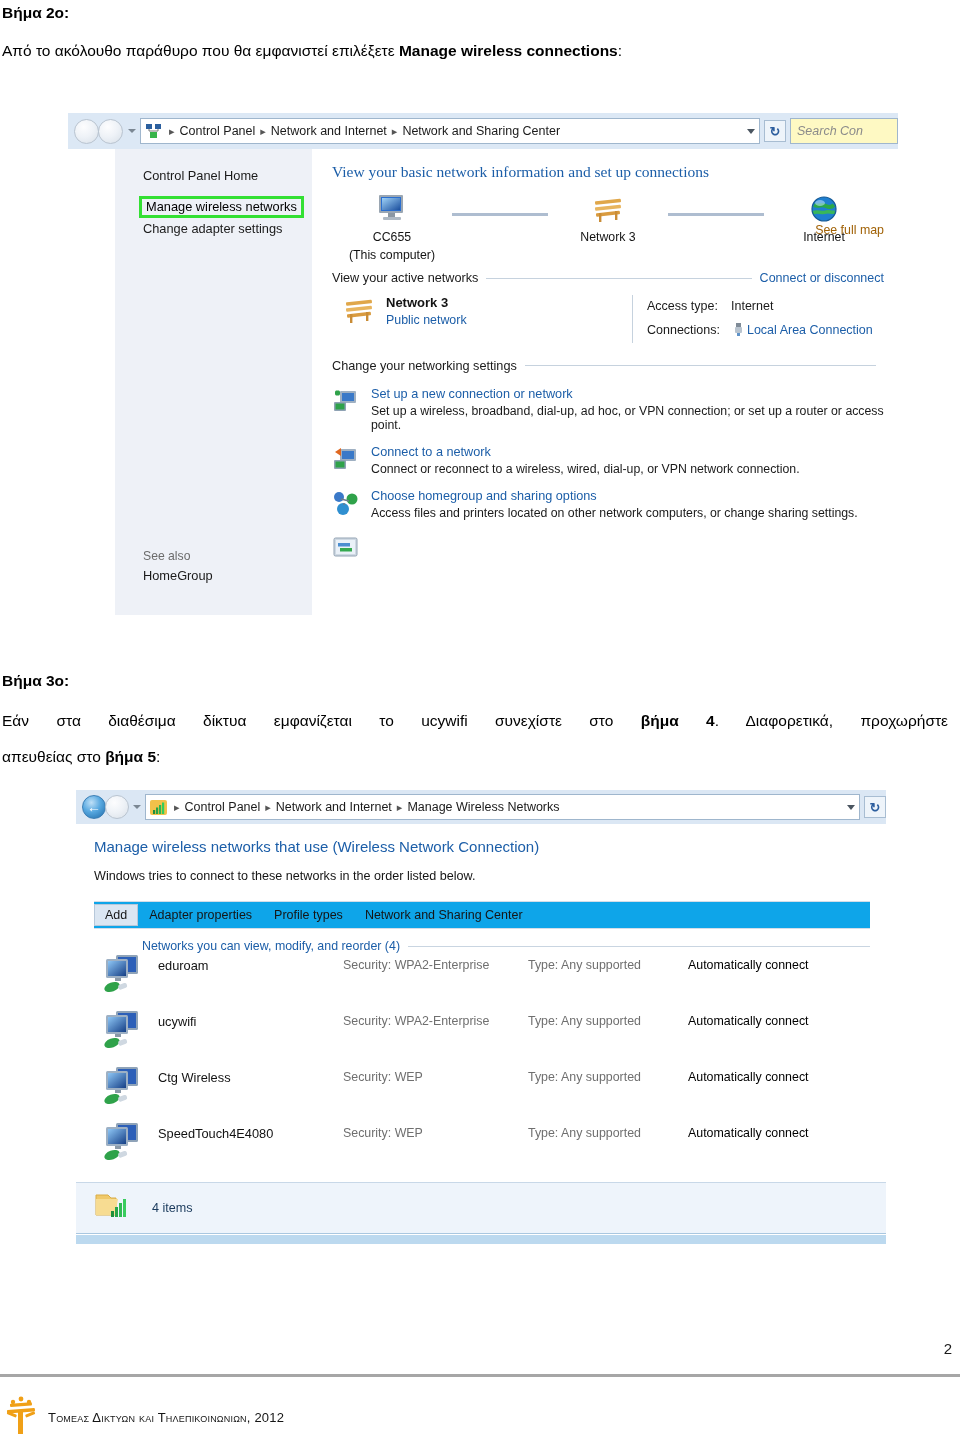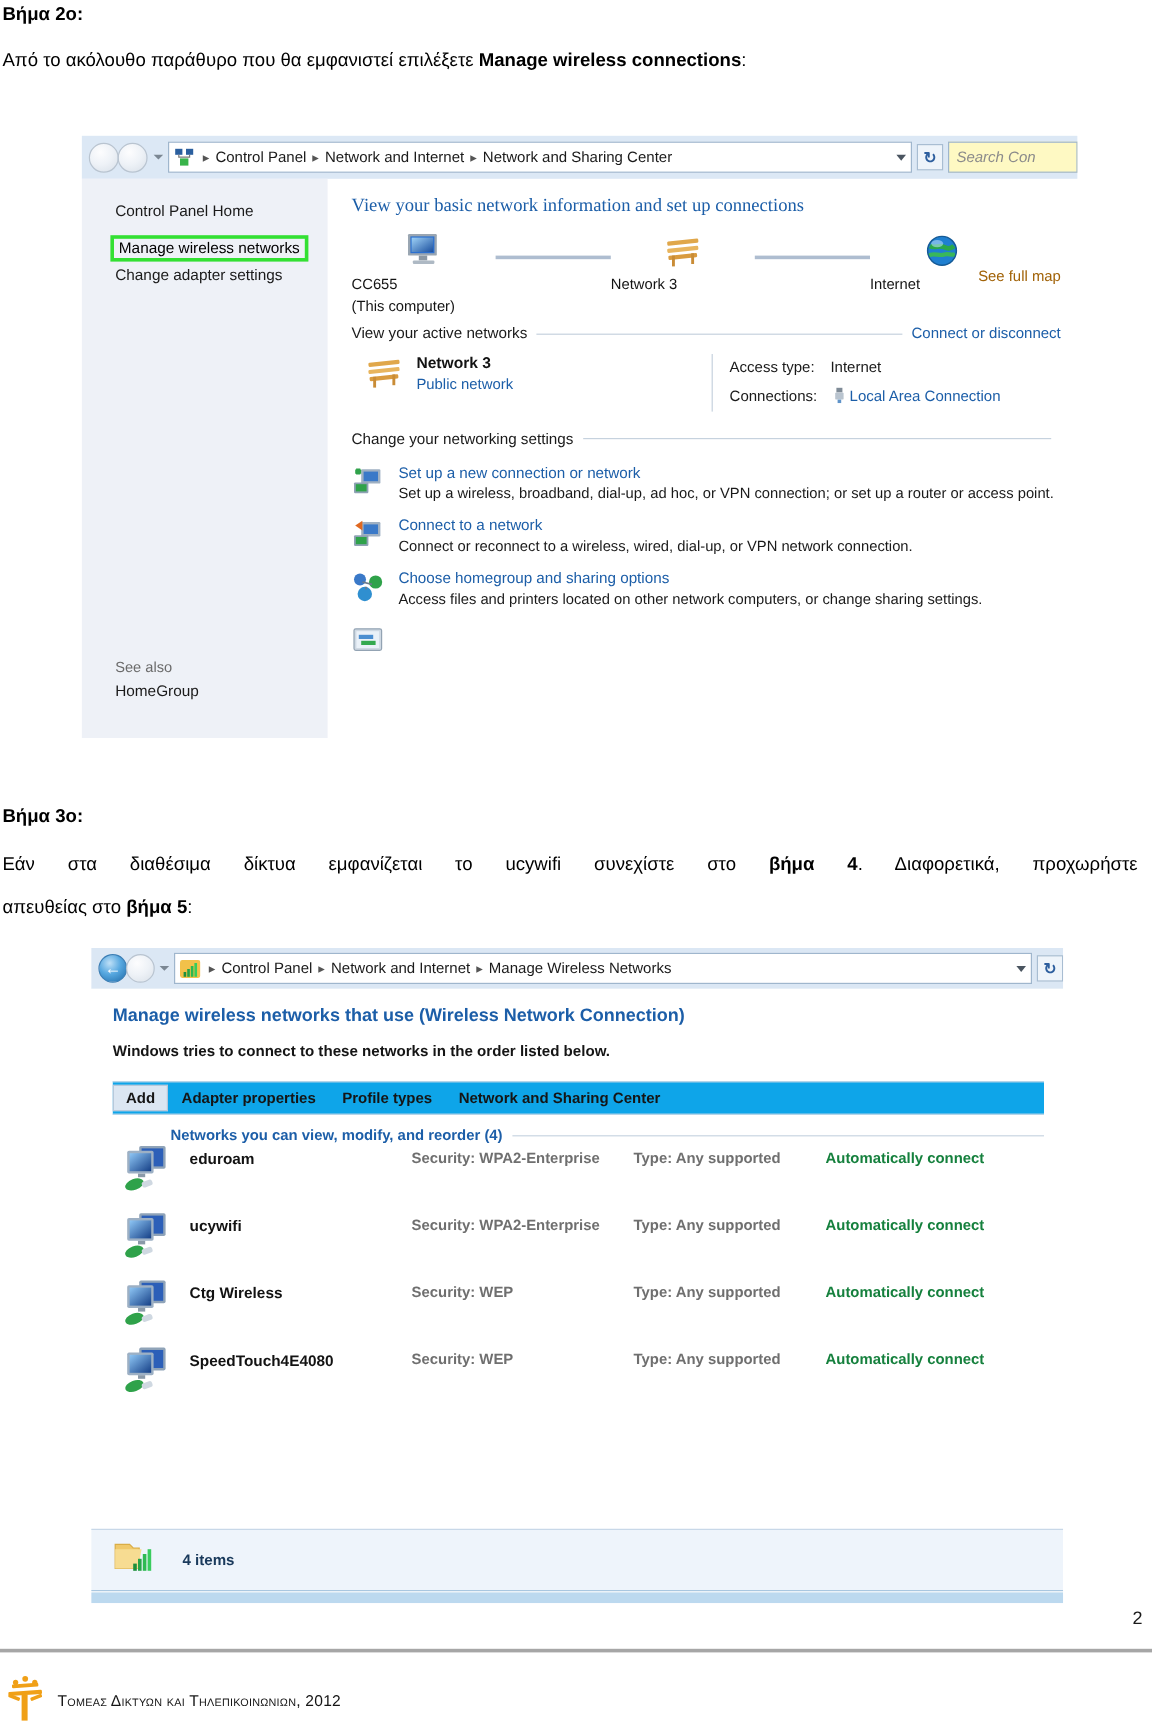--- a/index.html
+++ b/index.html
@@ -60,21 +60,21 @@
   .refreshbtn {
     width:22px;height:22px;border:1px solid #a8bdd2;background:#eef4fa;
     display:flex;align-items:center;justify-content:center;color:#2d5e9e;font-size:13px;font-weight:bold;
   }
   .searchbox {
     width:108px;height:26px;background:#fef9c3;border:1px solid #9fb6cd;
     display:flex;align-items:center;padding:0 6px;font-size:12.5px;color:#8b8b8b;font-style:italic;
     margin-left:4px; overflow:hidden; white-space:nowrap;
   }
 
-  .win-body { display:flex; height:476px; background:#fff; }
+  .win-body { display:flex; height:476px; background:#fff;margin-left:47px; }
   .sidebar1 {
     width:205px; background:#eef1f7; padding:16px 0 0 0;
     position:relative; height:466px;
   }
   .sb-item { font-size:12.8px; color:#1a1a1a; padding:3px 10px 3px 28px; line-height:1.25; }
   .sb-highlight {
     display:inline-block;
     border:3px solid #33e033;
     padding:0px 4px 1px 4px;
     margin-left:24px;
@@ -82,21 +82,21 @@
     font-size:12.8px;
   }
   .sb-seealso {
     position:absolute; bottom:28px; left:0; width:100%;
   }
   .sb-gray { color:#6b6b6b; font-size:12.2px; padding:2px 10px 2px 28px; }
 
   .main1 { flex:1; padding:14px 14px 0 20px; position:relative; }
   .h-blue { color:#1c5ea8; font-size:15.5px; margin-bottom:6px;font-family:Liberation Serif, serif; }
   .netmap { display:flex; align-items:flex-start; margin:10px 0 4px 0; position:relative; height:76px; }
-  .node { width:120px; }
+  .node { width:120px; text-align:center; }
   .node .ico { height:36px; display:flex; align-items:center; justify-content:center; }
   .node .lbl { font-size:12.3px; color:#141414; line-height:1.25; margin-top:3px; }
   .linkline { flex:0 0 96px; height:3px; background:#aebdd0; margin-top:22px; }
   .seefull { position:absolute; right:0; top:32px; font-size:12.4px; color:#a16207; }
 
   .secline { display:flex; align-items:center; margin:4px 0 2px 0; }
   .secline .t { font-size:12.7px; color:#1a1a1a; white-space:nowrap; }
   .secline .rule { flex:1; height:1px; background:#c6d2de; margin:0 8px; }
   .secline .r { font-size:12.5px; color:#1c5ea8; white-space:nowrap; }
 
@@ -124,40 +124,40 @@
     width:24px;height:24px;border-radius:50%;
     background:radial-gradient(circle at 38% 30%, #bfe0f7 0%, #57a8e0 45%, #1e6aa8 100%);
     border:1px solid #3d7fb5; display:flex;align-items:center;justify-content:center;
     color:#fff;font-size:14px;font-weight:bold;line-height:1;
   }
   .fwdcircle {
     width:24px;height:24px;border-radius:50%;margin-left:-1px;
     background:radial-gradient(circle at 38% 30%, #fdfdfe 0%, #eef2f7 48%, #d9e0e8 100%);
     border:1px solid #b9c4d0;
   }
-  .w2-body { background:#fff; height:512px; position:relative;font-weight:bold; }
+  .w2-body { background:#fff; height:420px; position:relative; }
   .w2-inner { padding:14px 16px 0 18px; }
   .w2-title { color:#1c5ea8; font-size:15px; }
   .w2-sub { color:#151515; font-size:12.6px; margin-top:14px; }
   .toolbar {
     margin-top:18px; height:28px; background:#0ea5e9; border-top:1px solid #d3dde8; border-bottom:1px solid #d3dde8;
     display:flex; align-items:center; gap:0px; font-size:12.5px; color:#151515;
   }
   .tb-btn { padding:4px 11px; }
   .tb-btn.sel { background:#dbe6f2; border:1px solid #b7c8da; padding:3px 10px; }
   .grp-line { display:flex; align-items:center; margin-top:10px;margin-left:48px; }
   .grp-line .t { font-size:12.4px; color:#1c5ea8; white-space:nowrap; }
   .grp-line .rule { flex:1; height:1px; background:#c9d5e1; margin-left:8px; }
 
   .netrow { display:flex; align-items:flex-start; height:56px; padding-left:8px; }
   .netrow .nico { width:56px; flex:0 0 56px; height:50px; position:relative; }
   .netrow .nname { width:185px; font-size:12.8px; color:#121212; padding-top:5px; }
   .netrow .nsec { width:185px; font-size:12.4px; color:#6f6f6f; padding-top:5px; }
   .netrow .ntype { width:160px; font-size:12.4px; color:#6f6f6f; padding-top:5px; }
-  .netrow .nauto { font-size:12.4px; color:#15803d; padding-top:5px; }
+  .netrow .nauto { font-size:12.4px; color:#000000; padding-top:5px; }
 
   .statusbar {
     position:absolute; left:0; bottom:10px; width:100%; height:52px;
     background:#eef4fb; border-top:1px solid #c8d8e8; border-bottom:1px solid #a9c7e0;
     display:flex; align-items:center; padding-left:18px; gap:14px;
   }
   .statusbar .sb-lbl { font-size:12.6px; color:#1a3a5c; }
   .w2-bottomedge { position:absolute; left:0; bottom:0; width:100%; height:9px; background:#bcd9ef; }
 
   

